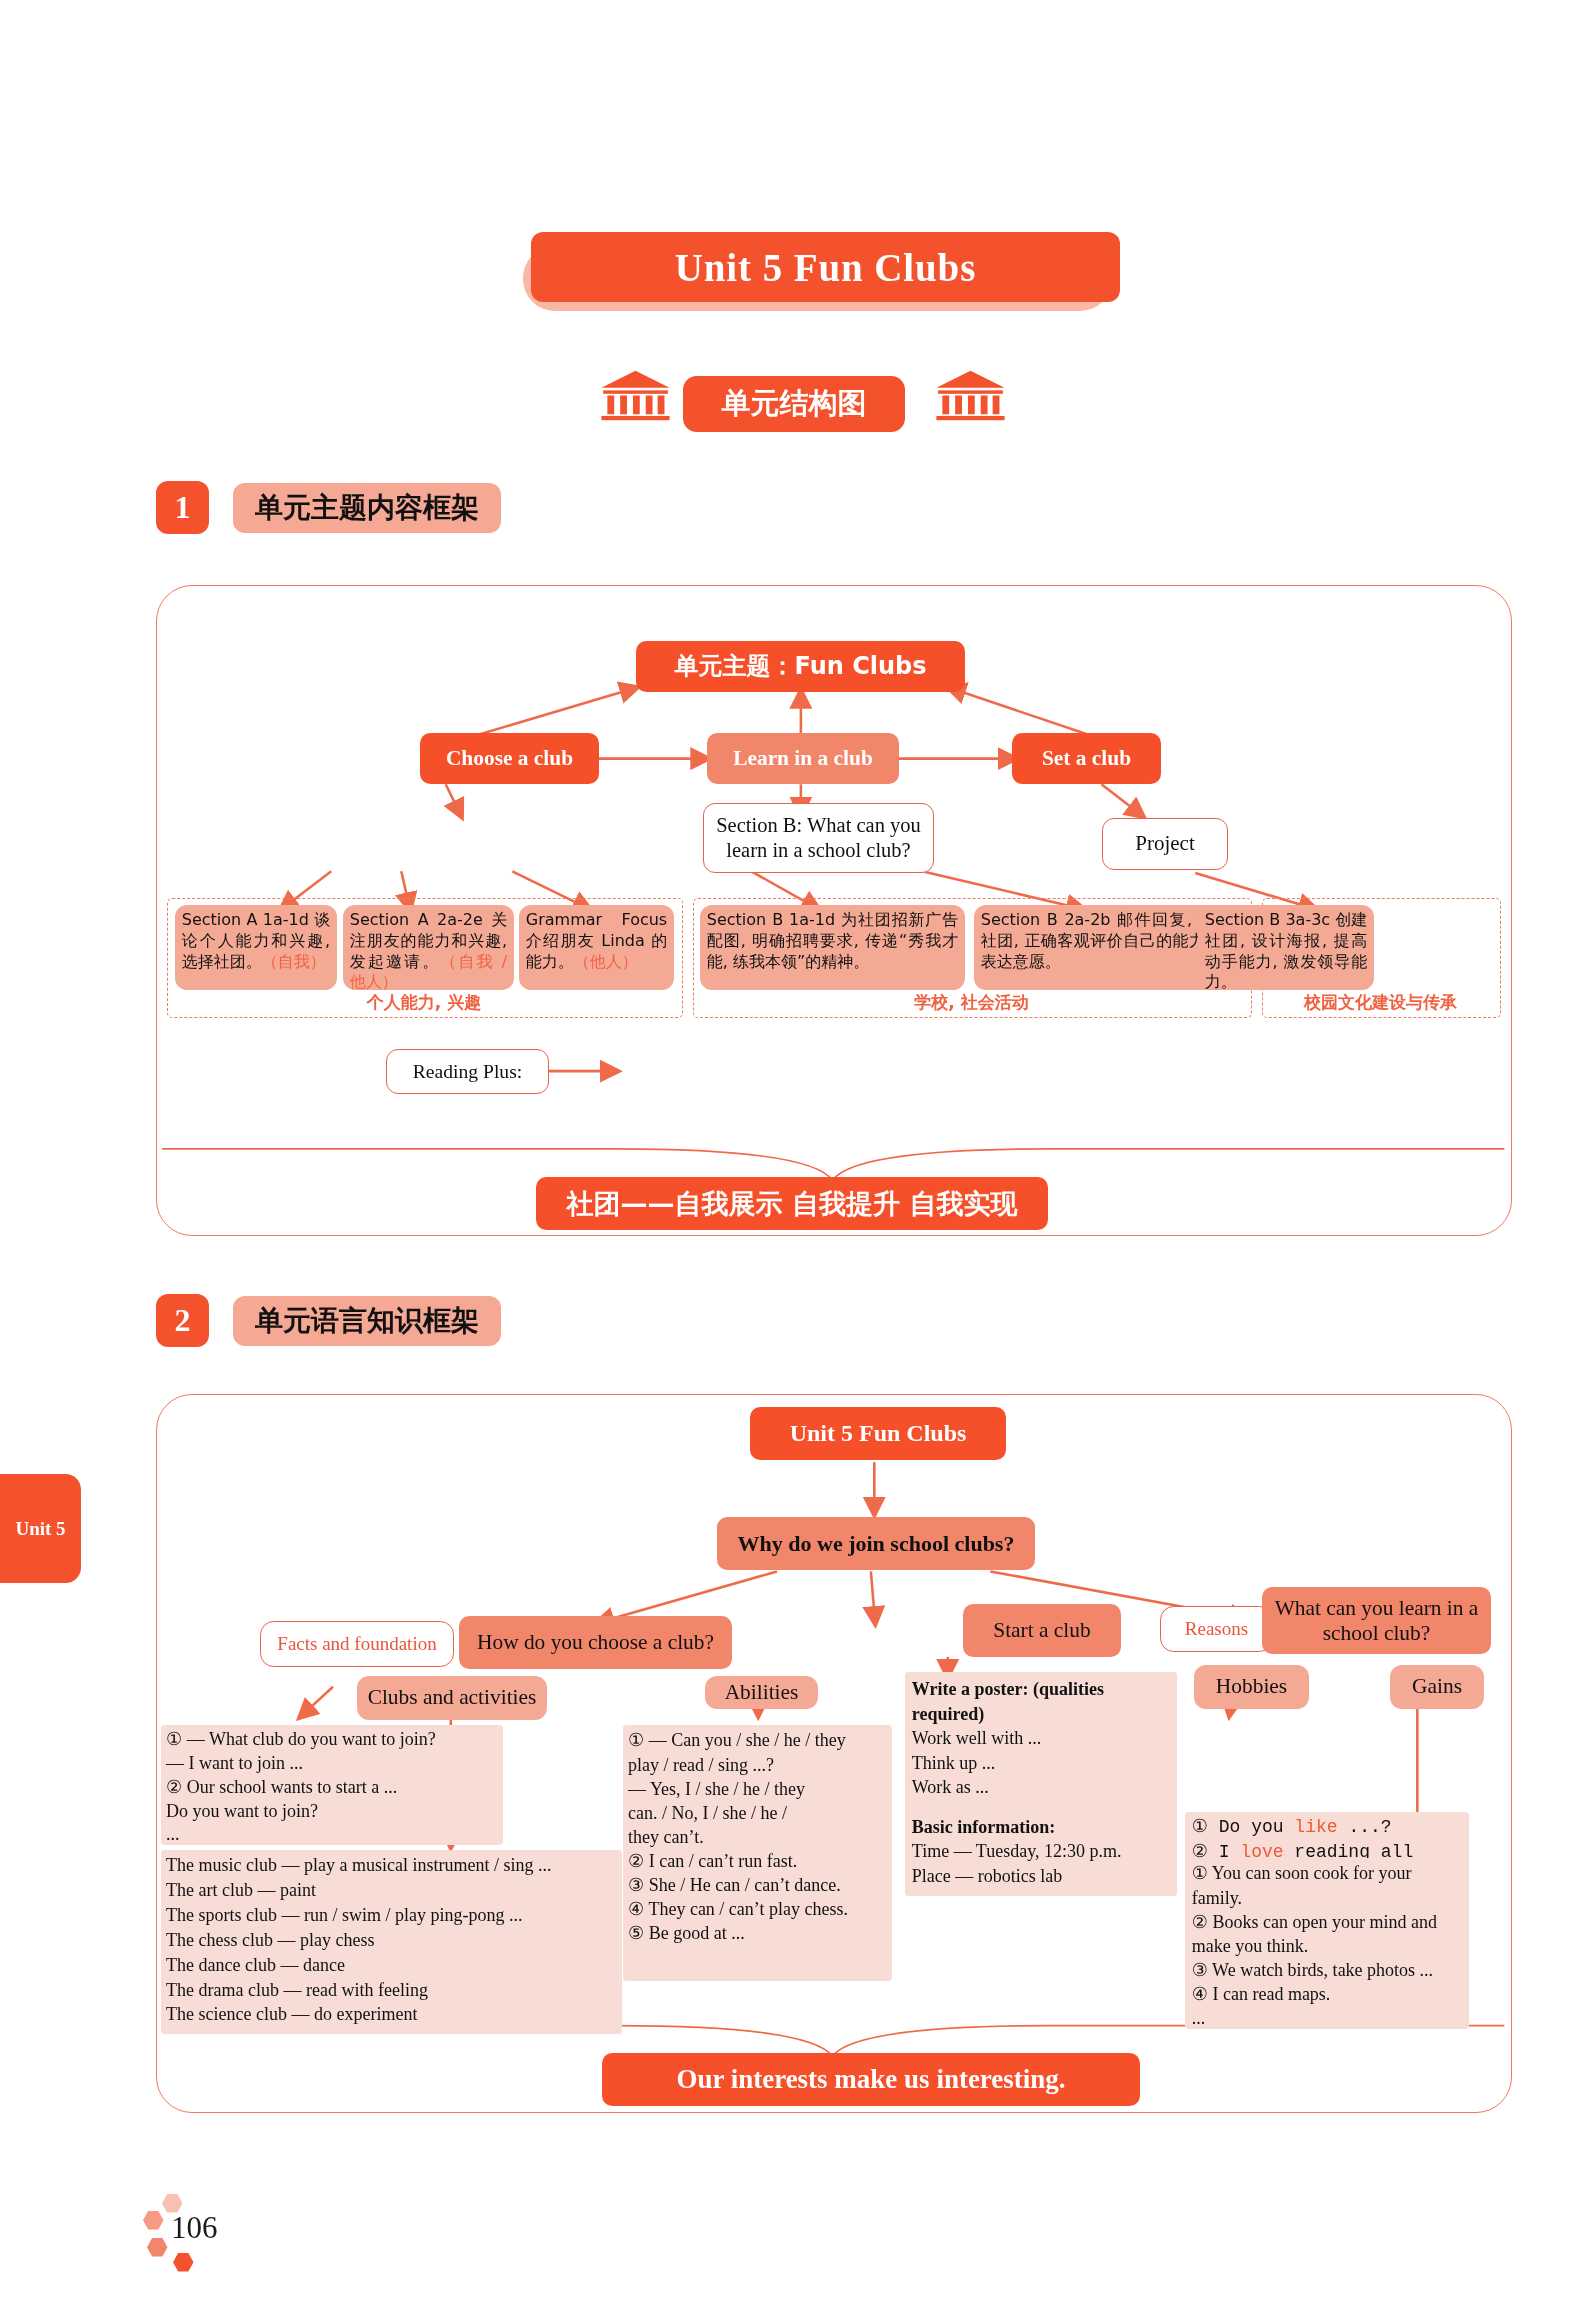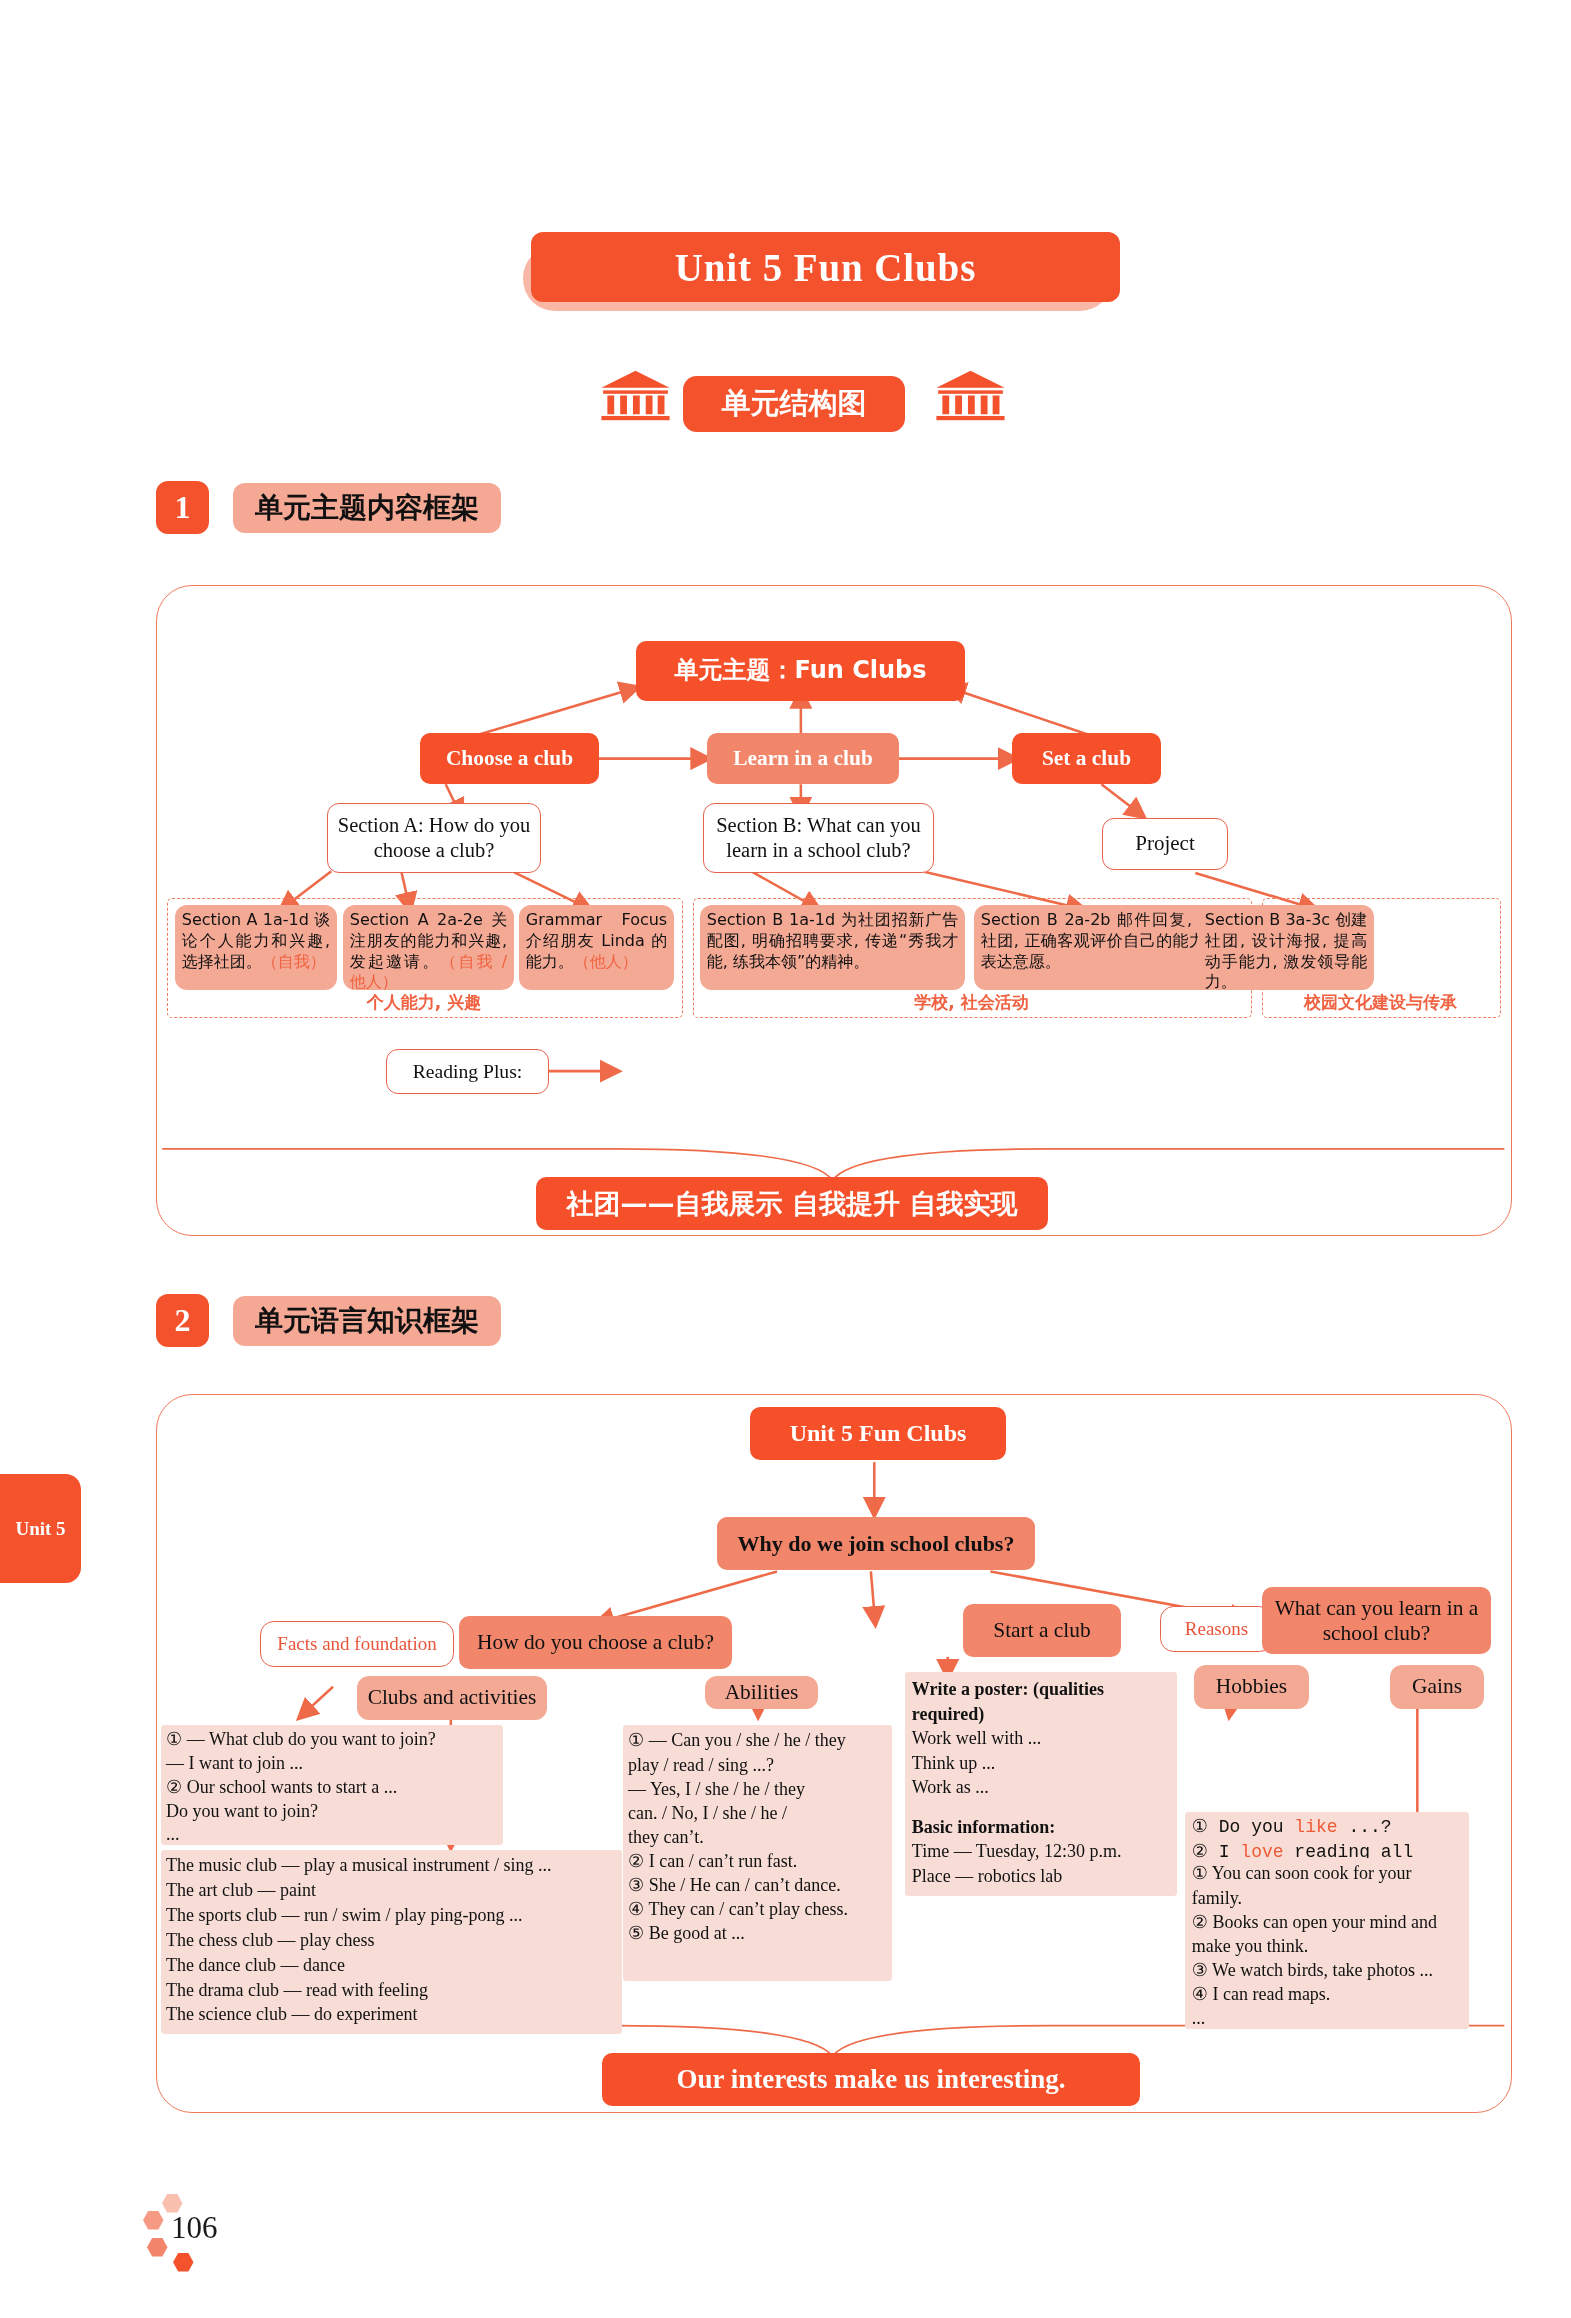--- a/index.html
+++ b/index.html
@@ -166,27 +166,26 @@
       <path d="M 1400,1022 L 1540,1064"></path>
 
       <path d="M 640,1254 L 722,1254"></path>
     </g>
 
     <g stroke="#ef6a48" stroke-width="2" fill="none">
       <path d="M 190,1345 L 720,1345 Q 950,1345 975,1382 Q 1000,1345 1230,1345 L 1762,1345"></path>
     </g>
   </svg>
 
-  <div class="abs box-solid" style="left:636px;top:641px;width:329px;height:60px;font-size:24px;font-family:'DejaVu Sans',sans-serif;">单元主题：Fun Clubs</div>
+  <div class="abs box-solid" style="left:636px;top:641px;width:329px;height:51px;font-size:24px;font-family:'DejaVu Sans',sans-serif;">单元主题：Fun Clubs</div>
 
   <div class="abs box-solid" style="left:408px;top:733px;width:179px;height:51px;font-size:21.4px;margin-left:12px;">Choose a club</div>
   <div class="abs box-mid" style="left:707px;top:733px;width:192px;height:51px;font-size:21.4px;color:#fff;font-weight:bold;">Learn in a club</div>
   <div class="abs box-solid" style="left:1012px;top:733px;width:149px;height:51px;font-size:21.4px;">Set a club</div>
 
-  <div class="abs box-outline" style="left:327px;top:803px;width:214px;height:70px;font-size:20.5px;padding:0 8.5px;box-sizing:border-box;">Section A: How do you choose a club?</div>
   <div class="abs box-outline" style="left:703px;top:803px;width:231px;height:70px;font-size:20.5px;padding:0 8.5px;box-sizing:border-box;">Section B: What can you learn in a school club?</div>
   <div class="abs box-outline" style="left:1102px;top:818px;width:124px;height:50px;font-size:21px;">Project</div>
 
   <div class="abs" style="left:167px;top:898px;width:514px;height:118px;border:1.7px dashed #ef7a5c;border-radius:5.1px;"></div>
   <div class="abs" style="left:693px;top:898px;width:557px;height:118px;border:1.7px dashed #ef7a5c;border-radius:5.1px;"></div>
   <div class="abs" style="left:1262px;top:898px;width:237px;height:118px;border:1.7px dashed #ef7a5c;border-radius:5.1px;"></div>
 
   <div class="abs box-light zh" style="left:175px;top:905px;width:162px;height:85px;font-size:16px;padding:5.1px 6.8px;box-sizing:border-box;text-align:justify;">
     <span>Section A 1a-1d 谈论个人能力和兴趣, 选择社团。</span><span class="red">（自我）</span>
   </div>

